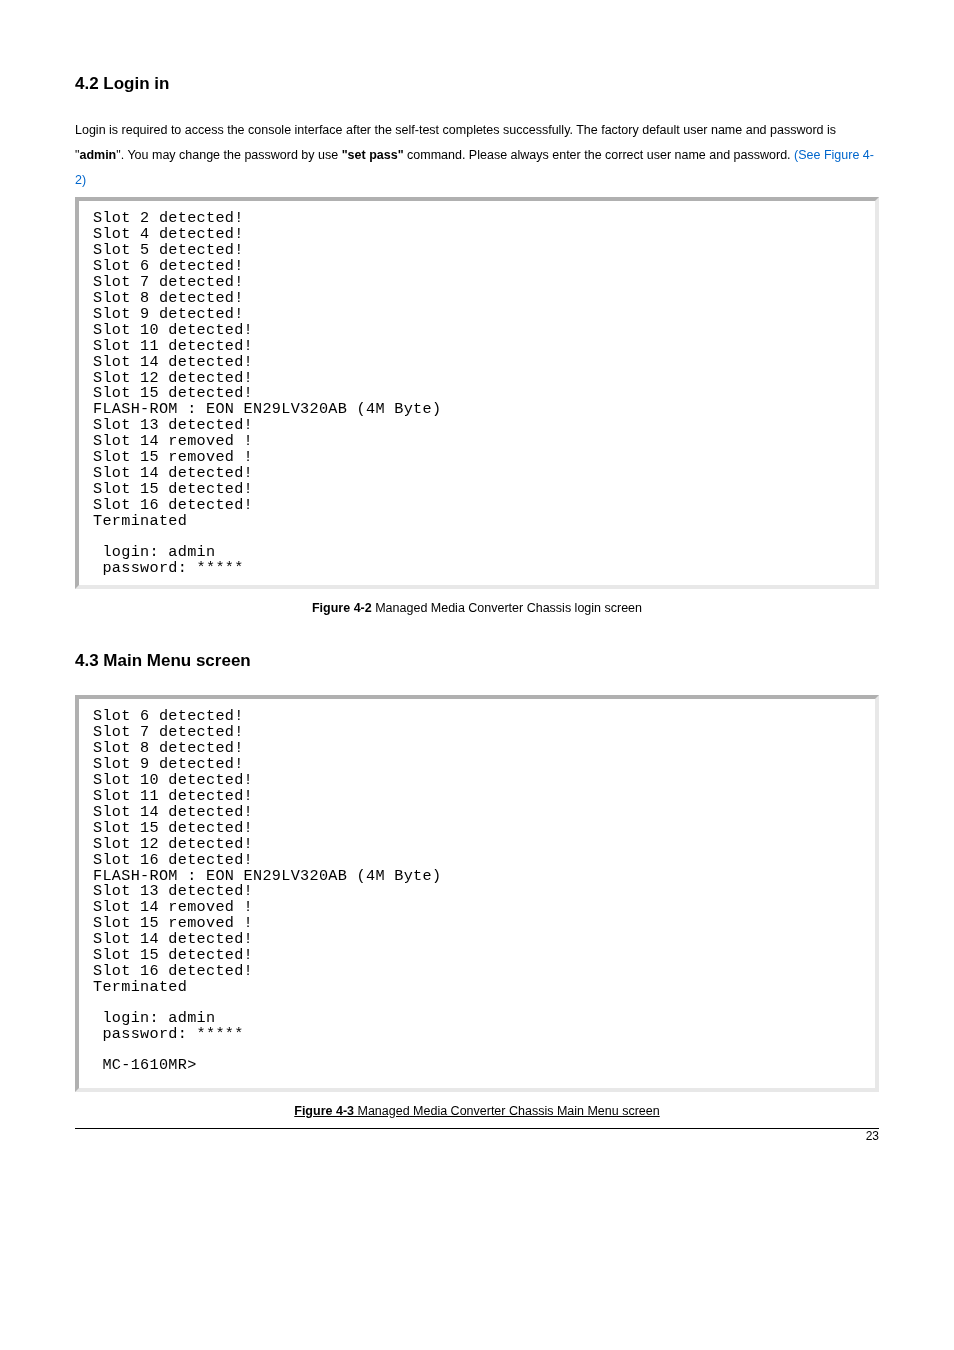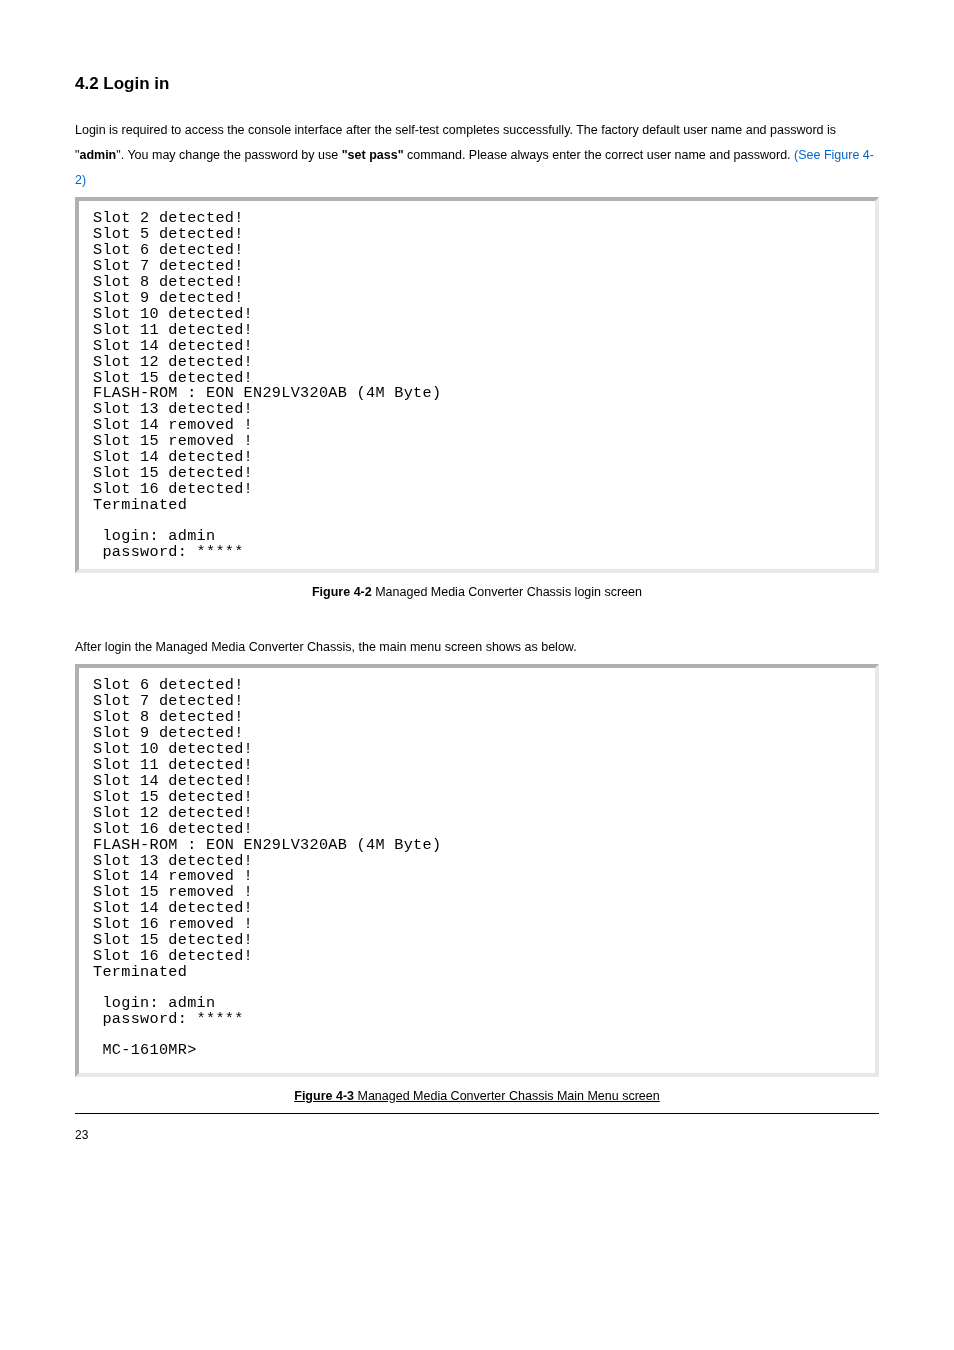--- a/index.html
+++ b/index.html
@@ -56,38 +56,38 @@
       margin-bottom: 20px;
     }
     .figure-caption .caption-bold { font-weight: bold; }
     .section-2 { margin-top: 36px; }
     .footer-rule {
       border: none;
       border-top: 1.5px solid #000;
       margin-top: 8px;
     }
     .page-number {
-      text-align: left;
+      text-align: right;
       font-size: 12px;
-      margin-top: 14px;
     }
   </style>
 </head>
 <body>
 
 <div class="page">
 
   <h1>4.2 Login in</h1>
 
   <p class="paragraph">
     <span>Login is required to access the console interface after the self-test completes successfully. The factory default user name and password is "</span><span class="bold-inline">admin</span><span>". You may change the password by use </span><span class="bold-inline">"set pass"</span><span> command. Please always enter the correct user name and password. </span><span class="link">(See Figure 4-2)</span>
   </p>
 
   <div class="terminal-box first">
     <div class="term-line">Slot 2 detected!</div>
+    <div class="term-line">Slot 4 detected!</div>
     <div class="term-line">Slot 5 detected!</div>
     <div class="term-line">Slot 6 detected!</div>
     <div class="term-line">Slot 7 detected!</div>
     <div class="term-line">Slot 8 detected!</div>
     <div class="term-line">Slot 9 detected!</div>
     <div class="term-line">Slot 10 detected!</div>
     <div class="term-line">Slot 11 detected!</div>
     <div class="term-line">Slot 14 detected!</div>
     <div class="term-line">Slot 12 detected!</div>
     <div class="term-line">Slot 15 detected!</div>
@@ -102,40 +102,39 @@
     <div class="term-blank"></div>
     <div class="term-line"> login: admin</div>
     <div class="term-line"> password: *****</div>
   </div>
 
   <div class="figure-caption">
     <span class="caption-bold">Figure 4-2</span><span> Managed Media Converter Chassis login screen</span>
   </div>
 
   <div class="section-2">
+    <h1>4.3 Main Menu screen</h1>
 
-    <p class="paragraph">After login the Managed Media Converter Chassis, the main menu screen shows as below.</p>
 
     <div class="terminal-box second">
       <div class="term-line">Slot 6 detected!</div>
       <div class="term-line">Slot 7 detected!</div>
       <div class="term-line">Slot 8 detected!</div>
       <div class="term-line">Slot 9 detected!</div>
       <div class="term-line">Slot 10 detected!</div>
       <div class="term-line">Slot 11 detected!</div>
       <div class="term-line">Slot 14 detected!</div>
       <div class="term-line">Slot 15 detected!</div>
       <div class="term-line">Slot 12 detected!</div>
       <div class="term-line">Slot 16 detected!</div>
       <div class="term-line">FLASH-ROM : EON EN29LV320AB (4M Byte)</div>
       <div class="term-line">Slot 13 detected!</div>
       <div class="term-line">Slot 14 removed !</div>
       <div class="term-line">Slot 15 removed !</div>
       <div class="term-line">Slot 14 detected!</div>
-      <div class="term-line">Slot 16 removed !</div>
       <div class="term-line">Slot 15 detected!</div>
       <div class="term-line">Slot 16 detected!</div>
       <div class="term-line">Terminated</div>
       <div class="term-blank"></div>
       <div class="term-line"> login: admin</div>
       <div class="term-line"> password: *****</div>
       <div class="term-blank"></div>
       <div class="term-line"> MC-1610MR&gt;</div>
     </div>
 

